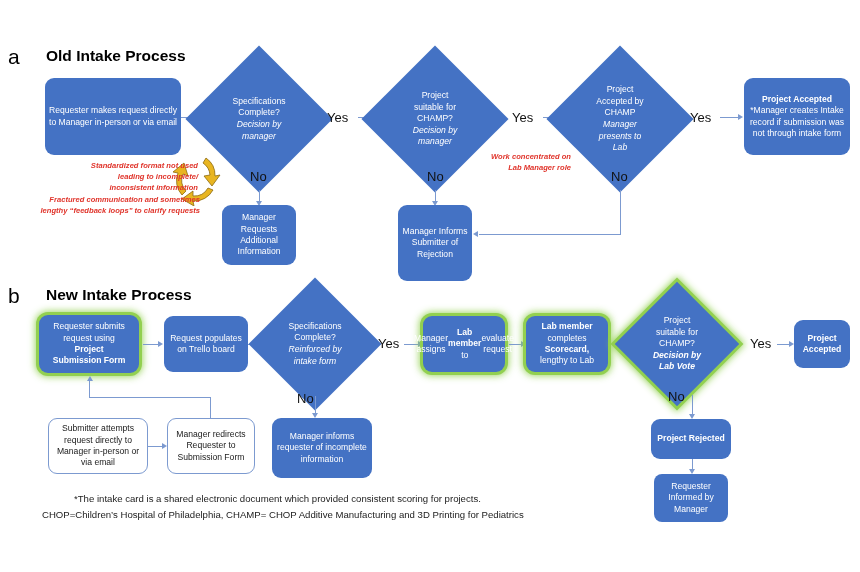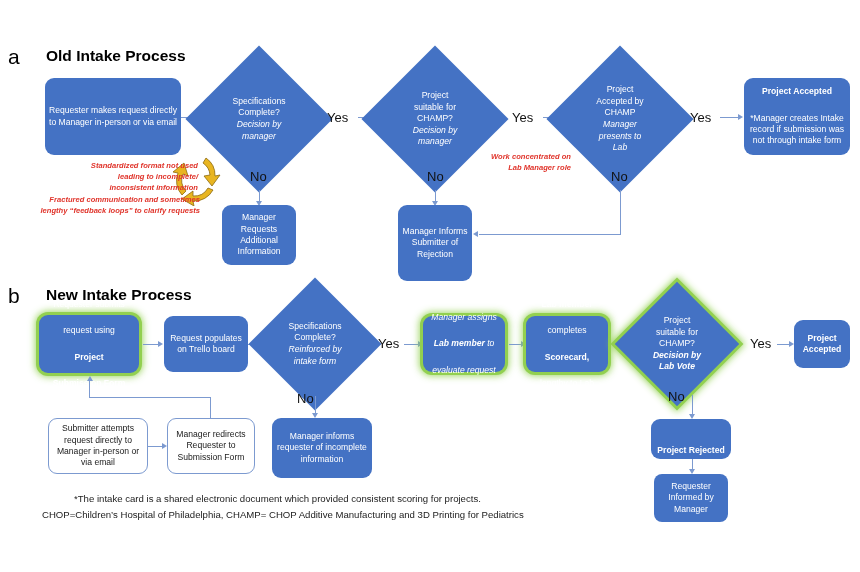--- a/index.html
+++ b/index.html
@@ -43,22 +43,21 @@
     align-items: center;
     justify-content: center;
     text-align: center;
   }
   .box {
     background: #4472C4;
     border-radius: 9px;
     color: #ffffff;
     font-size: 8.6px;
     line-height: 1.32;
-    padding: 3px 4px;
-    gap: 15px;
+    padding: 10px 4px;
   }
   .box.glow {
     box-shadow: 0 0 0 3px #92D050, 0 0 7px 4px rgba(146,208,80,0.85);
   }
   .box.outline {
     background: #ffffff;
     border: 1px solid #7C9AD0;
     color: #202020;
     border-radius: 9px;
     box-shadow: none;
@@ -299,21 +298,21 @@
   <div class="arrowhead right" style="left:418px; top:340.5px;"></div>
 
   <div class="edge-label" style="left:297px; top:392px;">No</div>
   <div class="conn v" style="left:314.5px; top:396px; height:20px;"></div>
   <div class="arrowhead down" style="left:311.5px; top:413px;"></div>
 
   <div class="node box" style="left:272px; top:418px; width:100px; height:60px;">
     <span>Manager informs requester of incomplete information</span>
   </div>
 
-  <div class="node box glow" style="left:423px; top:316px; width:82px; height:56px; flex-direction:column;font-style:italic;">
+  <div class="node box glow" style="left:423px; top:316px; width:82px; height:56px; flex-direction:row;">
     <span>Manager assigns</span>
     <span><b>Lab member</b><span> to</span></span>
     <span>evaluate request</span>
   </div>
 
   <div class="conn h" style="left:509px; top:344px; width:14px;"></div>
   <div class="arrowhead right" style="left:521px; top:340.5px;"></div>
 
   <div class="node box glow" style="left:526px; top:316px; width:82px; height:56px; flex-direction:column;">
     <b>Lab member</b>
@@ -341,21 +340,21 @@
   <div class="arrowhead right" style="left:789px; top:340.5px;"></div>
 
   <div class="node box" style="left:794px; top:320px; width:56px; height:48px;">
     <b>Project Accepted</b>
   </div>
 
   <div class="edge-label" style="left:668px; top:390px;">No</div>
   <div class="conn v" style="left:691.5px; top:395px; height:22px;"></div>
   <div class="arrowhead down" style="left:688.5px; top:414px;"></div>
 
-  <div class="node box" style="left:651px; top:419px; width:80px; height:40px;align-items:flex-end;">
+  <div class="node box" style="left:651px; top:419px; width:80px; height:40px;">
     <b>Project Rejected</b>
   </div>
 
   <div class="conn v" style="left:691.5px; top:459px; height:13px;"></div>
   <div class="arrowhead down" style="left:688.5px; top:469px;"></div>
 
   <div class="node box" style="left:654px; top:474px; width:74px; height:48px;border-radius:8px;">
     <span>Requester Informed by Manager</span>
   </div>
 

